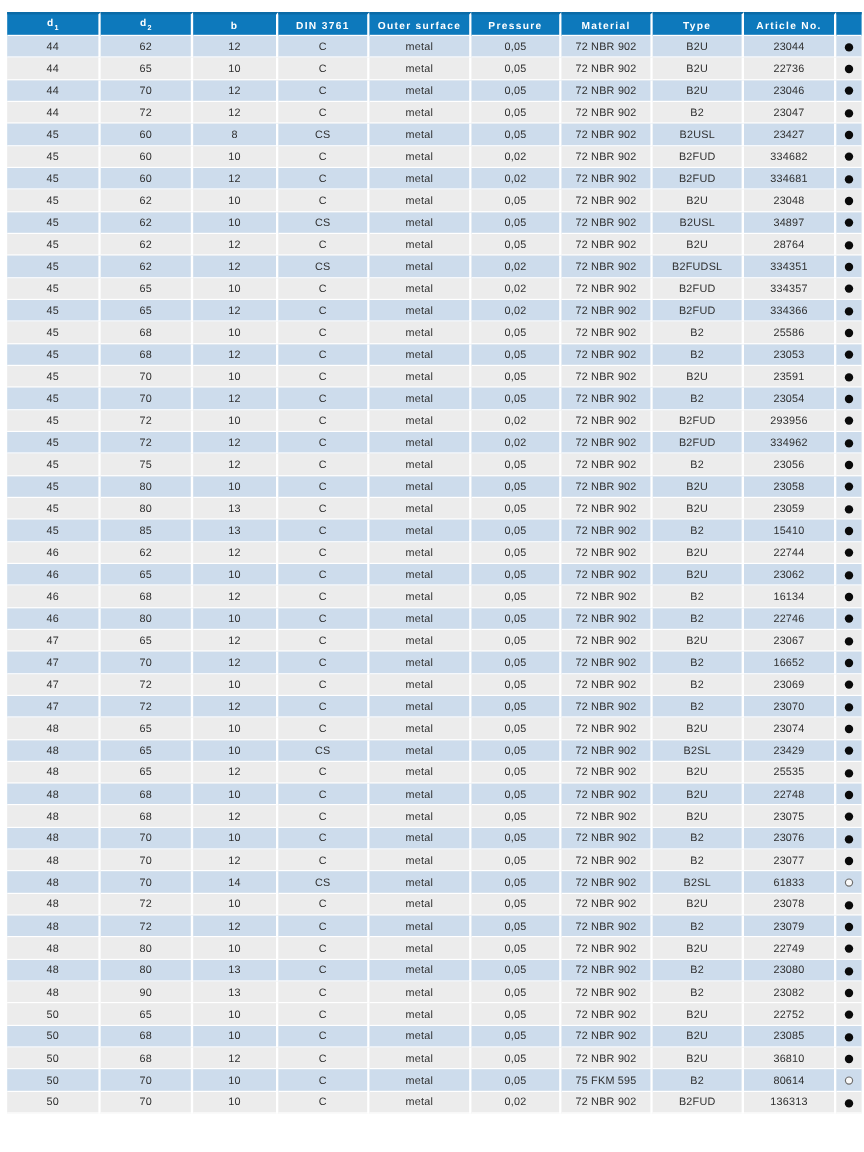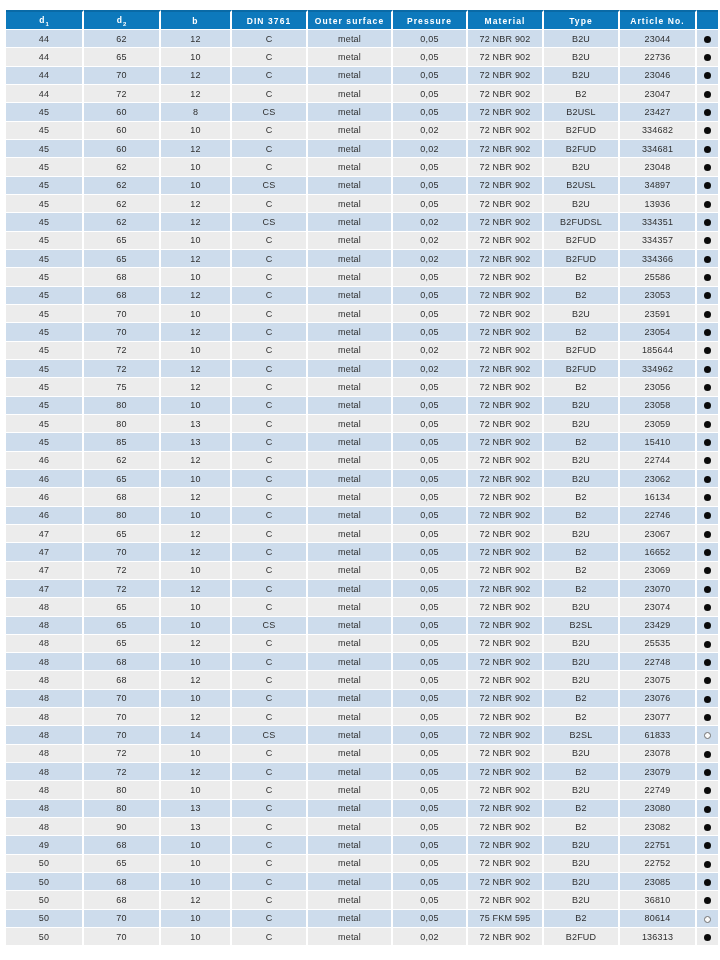--- a/index.html
+++ b/index.html
@@ -207,21 +207,21 @@
         </tr>
         <tr class="row-even">
           <td>45</td>
           <td>62</td>
           <td>12</td>
           <td>C</td>
           <td>metal</td>
           <td>0,05</td>
           <td>72 NBR 902</td>
           <td>B2U</td>
-          <td>13936</td>
+          <td>28764</td>
           <td><span class="dot filled"></span></td>
         </tr>
         <tr class="row-odd">
           <td>45</td>
           <td>62</td>
           <td>12</td>
           <td>CS</td>
           <td>metal</td>
           <td>0,02</td>
           <td>72 NBR 902</td>
@@ -303,21 +303,21 @@
         </tr>
         <tr class="row-even">
           <td>45</td>
           <td>72</td>
           <td>10</td>
           <td>C</td>
           <td>metal</td>
           <td>0,02</td>
           <td>72 NBR 902</td>
           <td>B2FUD</td>
-          <td>185644</td>
+          <td>293956</td>
           <td><span class="dot filled"></span></td>
         </tr>
         <tr class="row-odd">
           <td>45</td>
           <td>72</td>
           <td>12</td>
           <td>C</td>
           <td>metal</td>
           <td>0,02</td>
           <td>72 NBR 902</td>
@@ -616,32 +616,20 @@
         <tr class="row-even">
           <td>48</td>
           <td>90</td>
           <td>13</td>
           <td>C</td>
           <td>metal</td>
           <td>0,05</td>
           <td>72 NBR 902</td>
           <td>B2</td>
           <td>23082</td>
-          <td><span class="dot filled"></span></td>
-        </tr>
-        <tr class="row-odd">
-          <td>49</td>
-          <td>68</td>
-          <td>10</td>
-          <td>C</td>
-          <td>metal</td>
-          <td>0,05</td>
-          <td>72 NBR 902</td>
-          <td>B2U</td>
-          <td>22751</td>
           <td><span class="dot filled"></span></td>
         </tr>
         <tr class="row-even">
           <td>50</td>
           <td>65</td>
           <td>10</td>
           <td>C</td>
           <td>metal</td>
           <td>0,05</td>
           <td>72 NBR 902</td>

